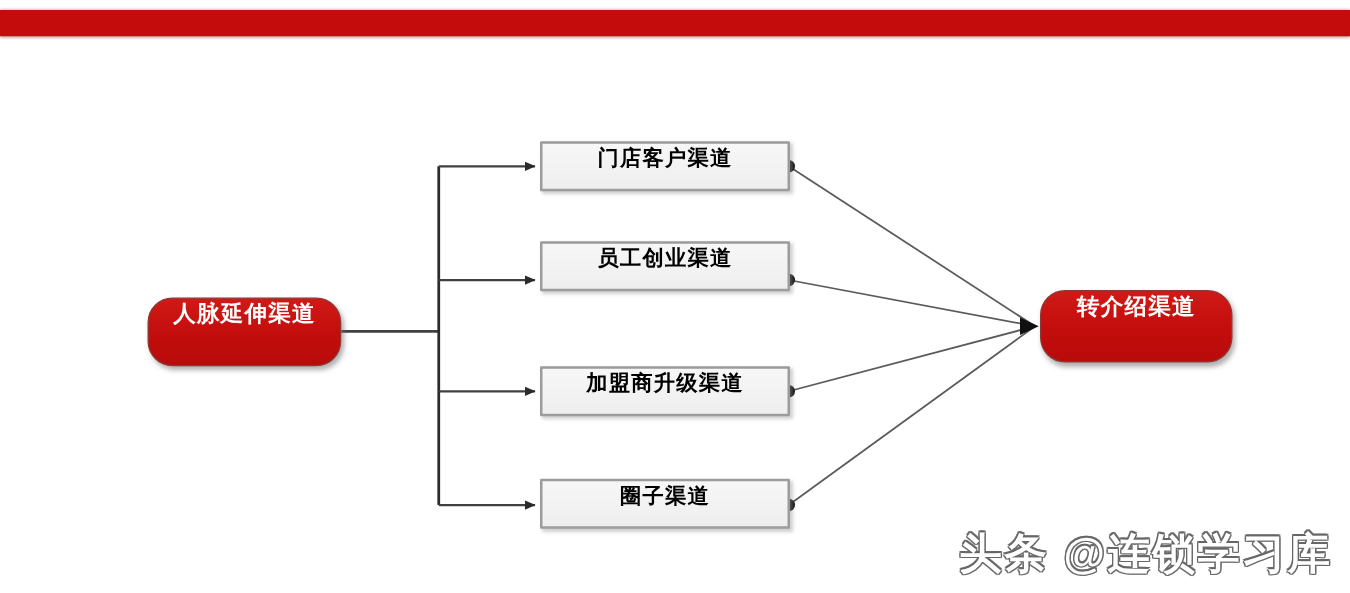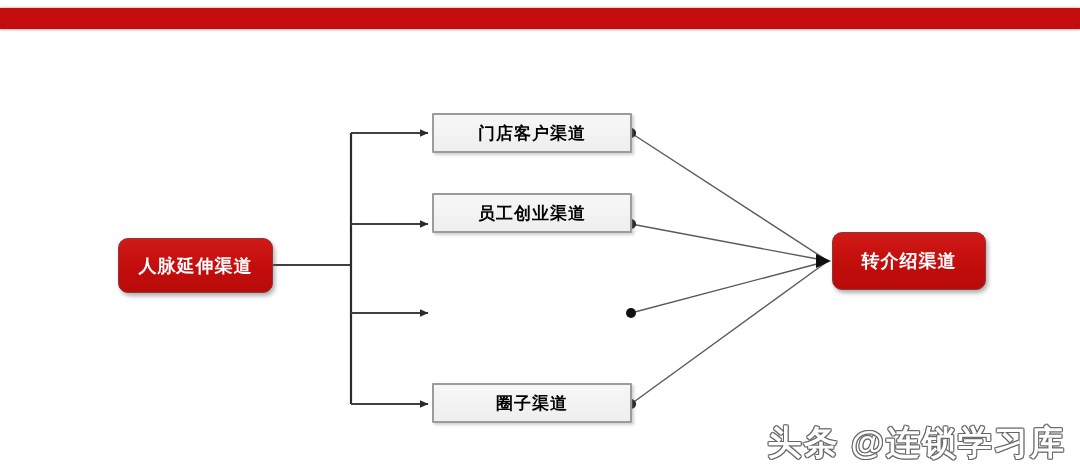--- a/index.html
+++ b/index.html
@@ -33,29 +33,28 @@
     left: 0;
     top: 0;
     width: 1080px;
     height: 474px;
   }
   
   .node {
     position: absolute;
     box-sizing: border-box;
     display: flex;
-    align-items: center;
     justify-content: center;
     text-align: center;
   }
   .node-red {
     background: #c8100f;
     background-image: linear-gradient(180deg, #cf1a17 0%, #c20d0c 55%, #b80b0a 100%);
     border: 1px solid #8d3a36;
-    border-radius: 10px;
+    border-radius: 20px;
     color: #ffffff;
     font-weight: bold;
     font-size: 18px;
     letter-spacing: 1px;
     box-shadow: 2px 3px 4px rgba(110,110,110,0.55);
   }
   .node-gray {
     background: #f1f1f1;
     background-image: linear-gradient(180deg, #f7f7f7 0%, #eeeeee 100%);
     border: 2px solid #9c9c9c;
@@ -137,20 +136,23 @@
   </div>
 
   <div class="node node-gray node-mid" id="node-mid-0">
     <span>门店客户渠道</span>
   </div>
 
   <div class="node node-gray node-mid" id="node-mid-1">
     <span>员工创业渠道</span>
   </div>
 
+  <div class="node node-gray node-mid" id="node-mid-2">
+    <span>加盟商升级渠道</span>
+  </div>
 
   <div class="node node-red" id="node-target">
     <span>转介绍渠道</span>
   </div>
 
   <div class="node node-gray node-mid" id="node-mid-3">
     <span>圈子渠道</span>
   </div>
 
   <div id="watermark">头条 @连锁学习库</div>

